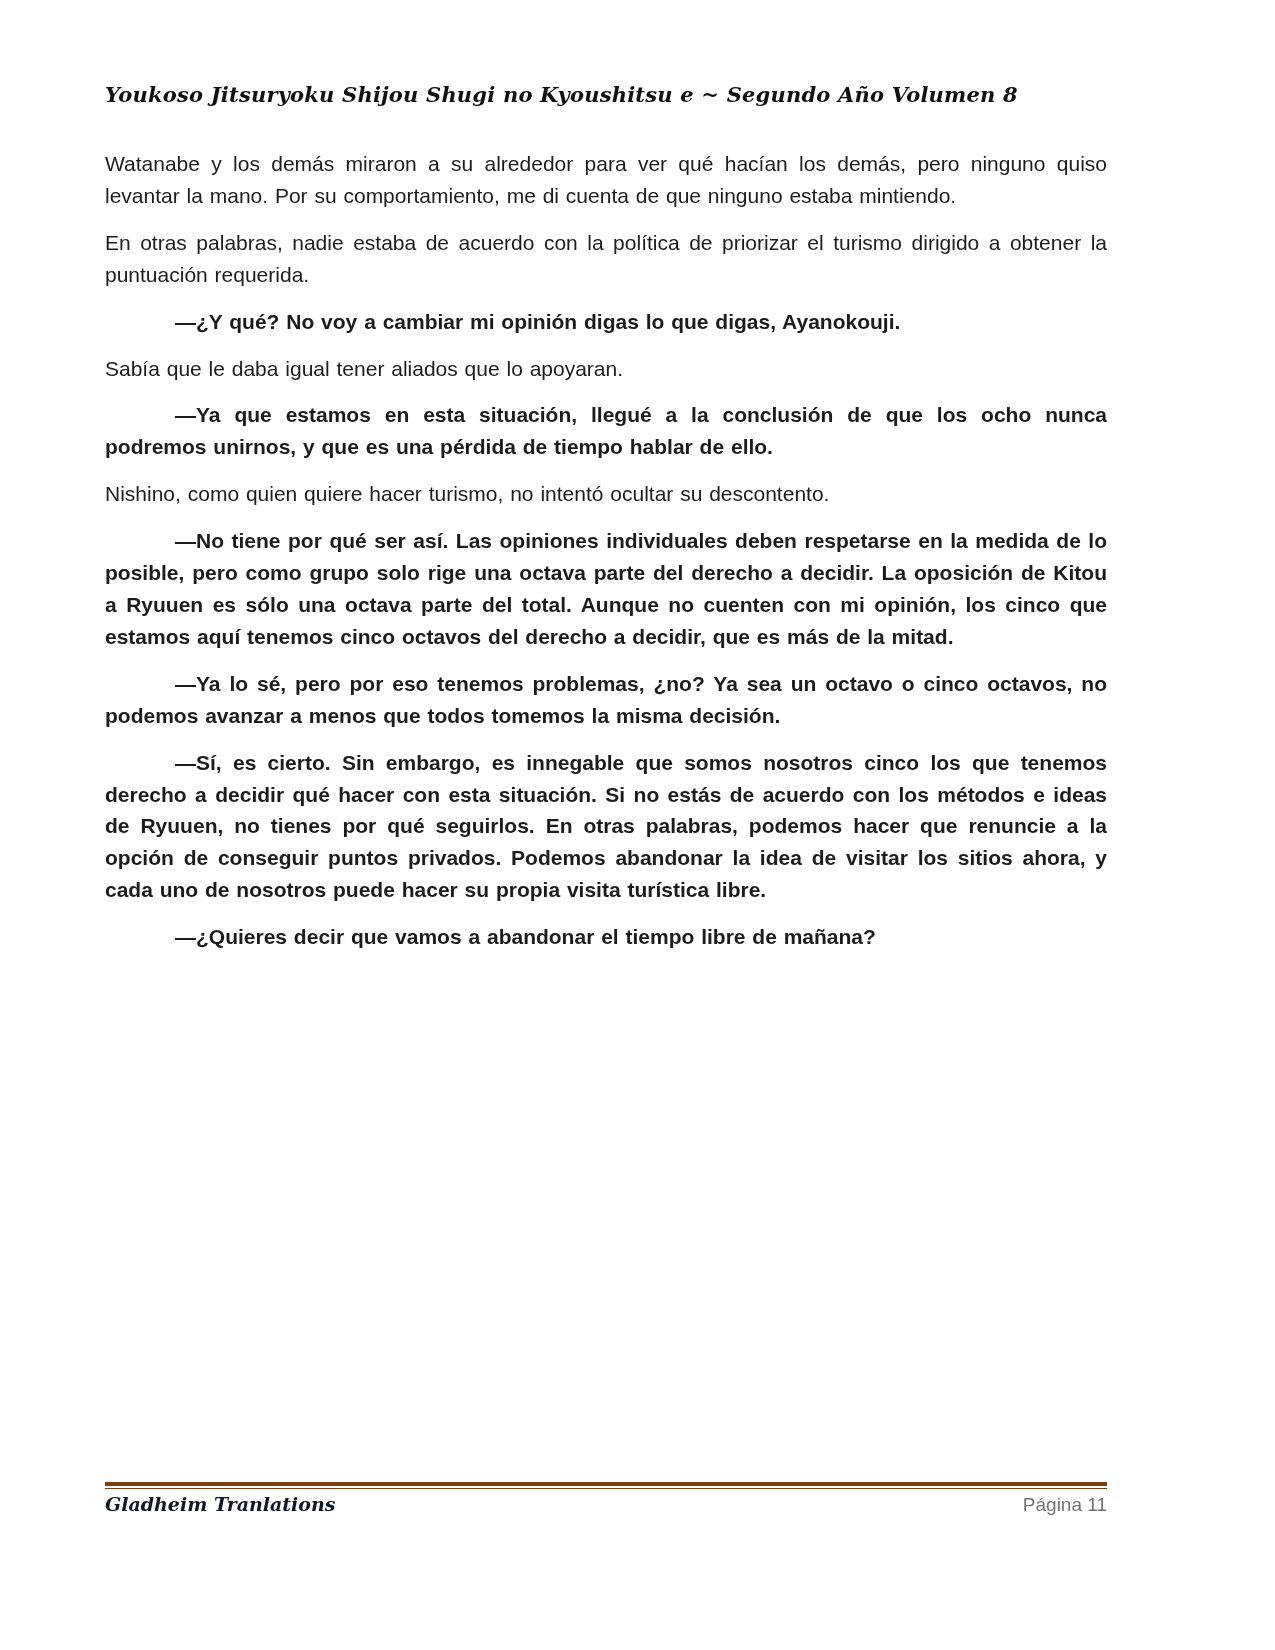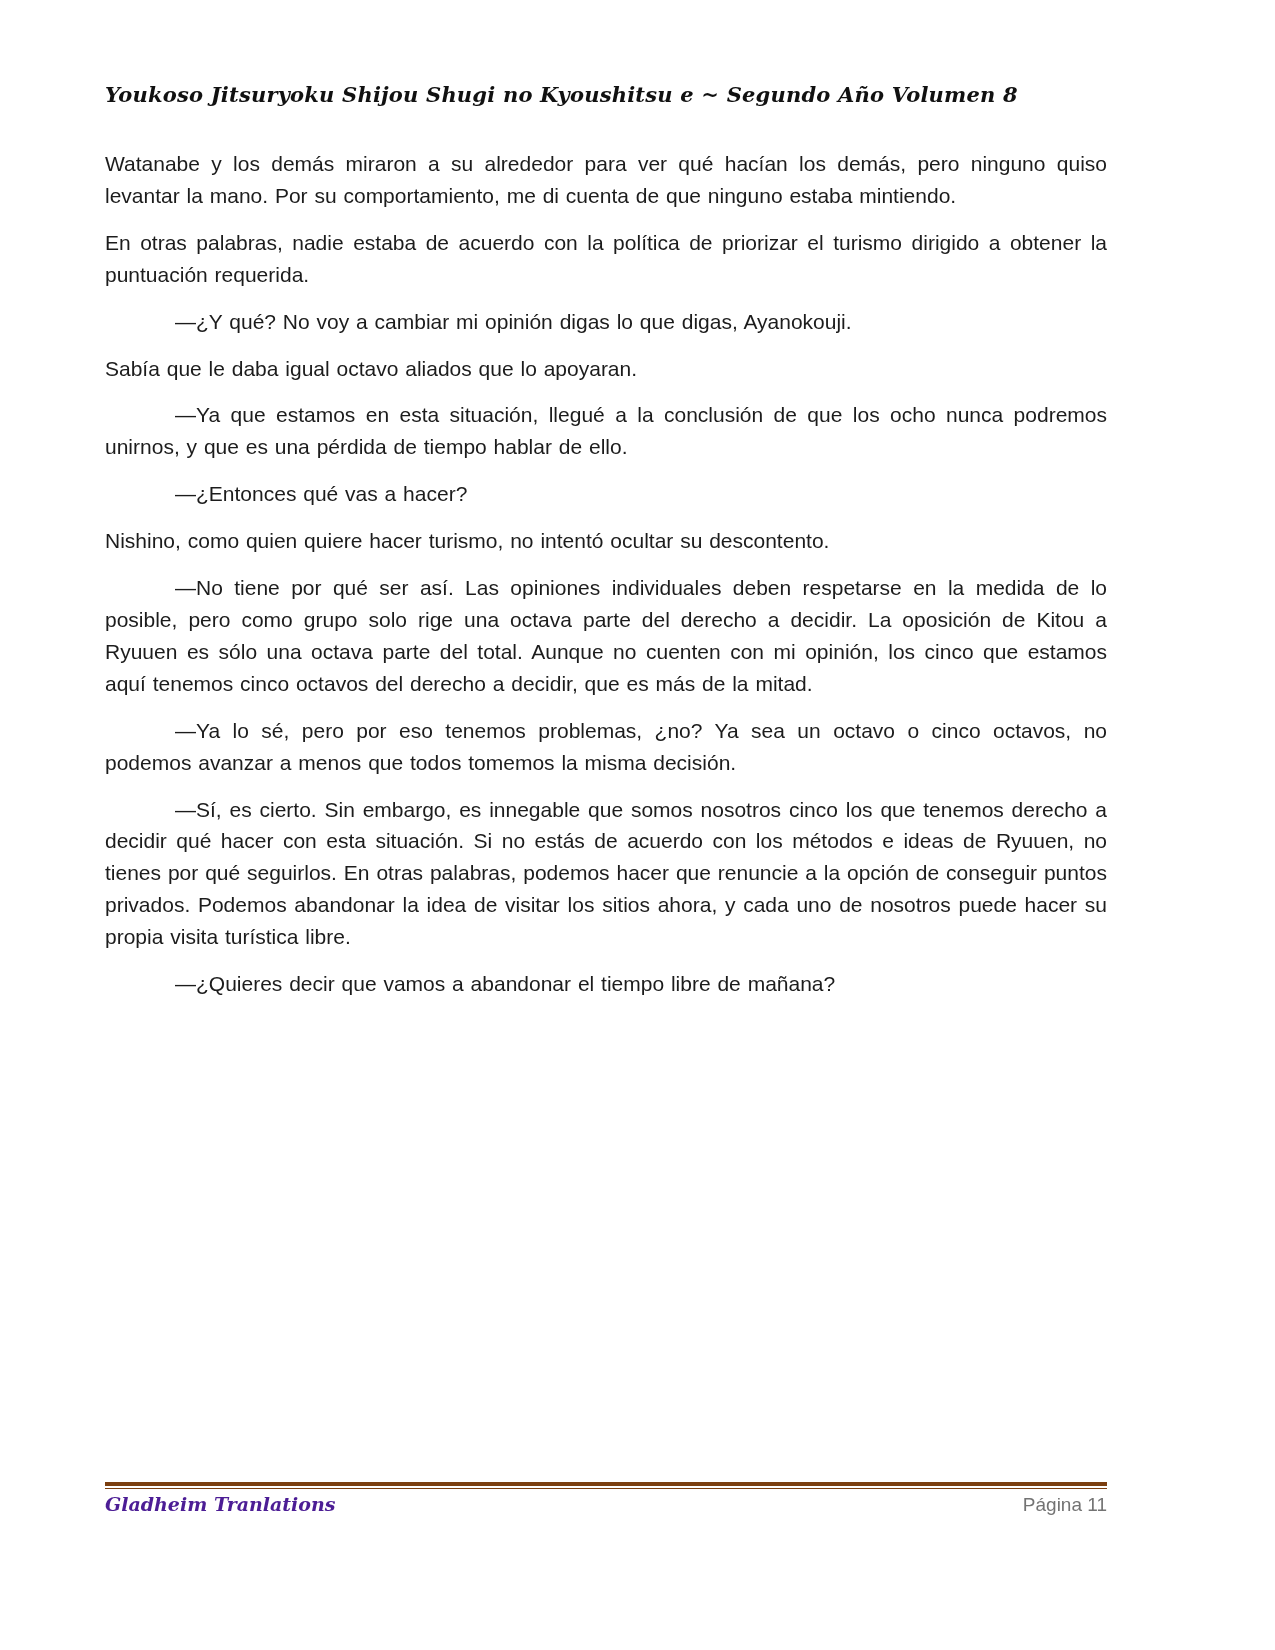--- a/index.html
+++ b/index.html
@@ -35,21 +35,21 @@
     width: 1002px;
   }
   .para {
     font-size: 21px;
     line-height: 1.52;
     text-align: justify;
     margin-bottom: 15px;
     color: #1c1c1c;
     word-spacing: 1px;
   }
-  .para.indent { text-indent: 70px; }
+  .para.indent { text-indent: 70px; font-weight: bold; }
   .footer {
     position: absolute;
     top: 1470px;
     left: 105px;
     right: 168px;
   }
   .footer-rule {
     height: 7px;
     border-top: 4px solid #7b3f10;
     border-bottom: 1px solid #7b3f10;
@@ -58,43 +58,42 @@
   .footer-row {
     display: flex;
     justify-content: space-between;
     align-items: baseline;
   }
   .footer-left {
     font-family: "DejaVu Serif", serif;
     font-style: italic;
     font-weight: bold;
     font-size: 19px;
-    color: #4c1d95;
+    color: #0f172a;
   }
   .footer-right {
     font-size: 19px;
     color: #737373;
   }
 </style>
 </head>
 <body>
 
 <div class="page">
 
   <div class="header">
     <span class="header-title">Youkoso Jitsuryoku Shijou Shugi no Kyoushitsu e ~ Segundo Año Volumen 8</span>
   </div>
 
   <div class="content" id="content">
       <p class="para">Watanabe y los demás miraron a su alrededor para ver qué hacían los demás, pero ninguno quiso levantar la mano. Por su comportamiento, me di cuenta de que ninguno estaba mintiendo.</p>
       <p class="para">En otras palabras, nadie estaba de acuerdo con la política de priorizar el turismo dirigido a obtener la puntuación requerida.</p>
       <p class="para indent">—¿Y qué? No voy a cambiar mi opinión digas lo que digas, Ayanokouji.</p>
-      <p class="para">Sabía que le daba igual octavo aliados que lo apoyaran.</p>
+      <p class="para">Sabía que le daba igual tener aliados que lo apoyaran.</p>
       <p class="para indent">—Ya que estamos en esta situación, llegué a la conclusión de que los ocho nunca podremos unirnos, y que es una pérdida de tiempo hablar de ello.</p>
-      <p class="para indent">—¿Entonces qué vas a hacer?</p>
       <p class="para">Nishino, como quien quiere hacer turismo, no intentó ocultar su descontento.</p>
       <p class="para indent">—No tiene por qué ser así. Las opiniones individuales deben respetarse en la medida de lo posible, pero como grupo solo rige una octava parte del derecho a decidir. La oposición de Kitou a Ryuuen es sólo una octava parte del total. Aunque no cuenten con mi opinión, los cinco que estamos aquí tenemos cinco octavos del derecho a decidir, que es más de la mitad.</p>
       <p class="para indent">—Ya lo sé, pero por eso tenemos problemas, ¿no? Ya sea un octavo o cinco octavos, no podemos avanzar a menos que todos tomemos la misma decisión.</p>
       <p class="para indent">—Sí, es cierto. Sin embargo, es innegable que somos nosotros cinco los que tenemos derecho a decidir qué hacer con esta situación. Si no estás de acuerdo con los métodos e ideas de Ryuuen, no tienes por qué seguirlos. En otras palabras, podemos hacer que renuncie a la opción de conseguir puntos privados. Podemos abandonar la idea de visitar los sitios ahora, y cada uno de nosotros puede hacer su propia visita turística libre.</p>
       <p class="para indent">—¿Quieres decir que vamos a abandonar el tiempo libre de mañana?</p>
     </div>
 
   <div class="footer">
     <div class="footer-rule"></div>
     <div class="footer-row">

